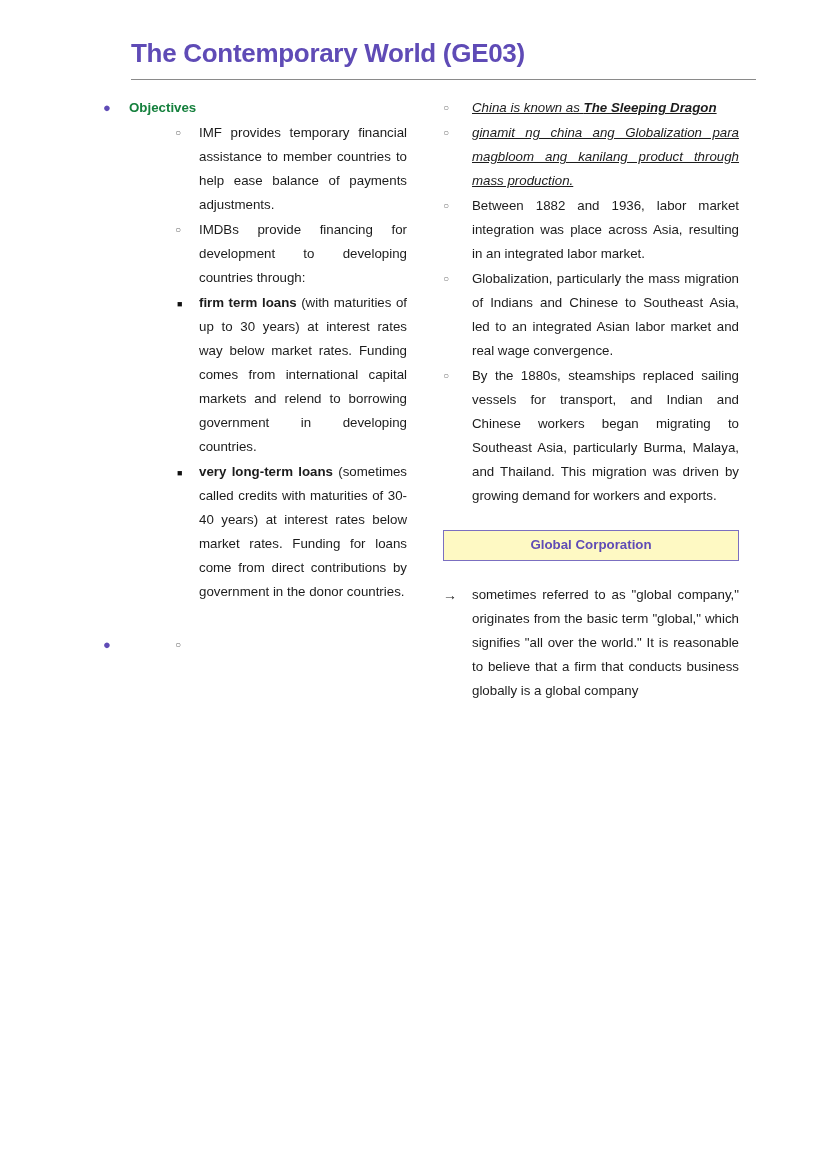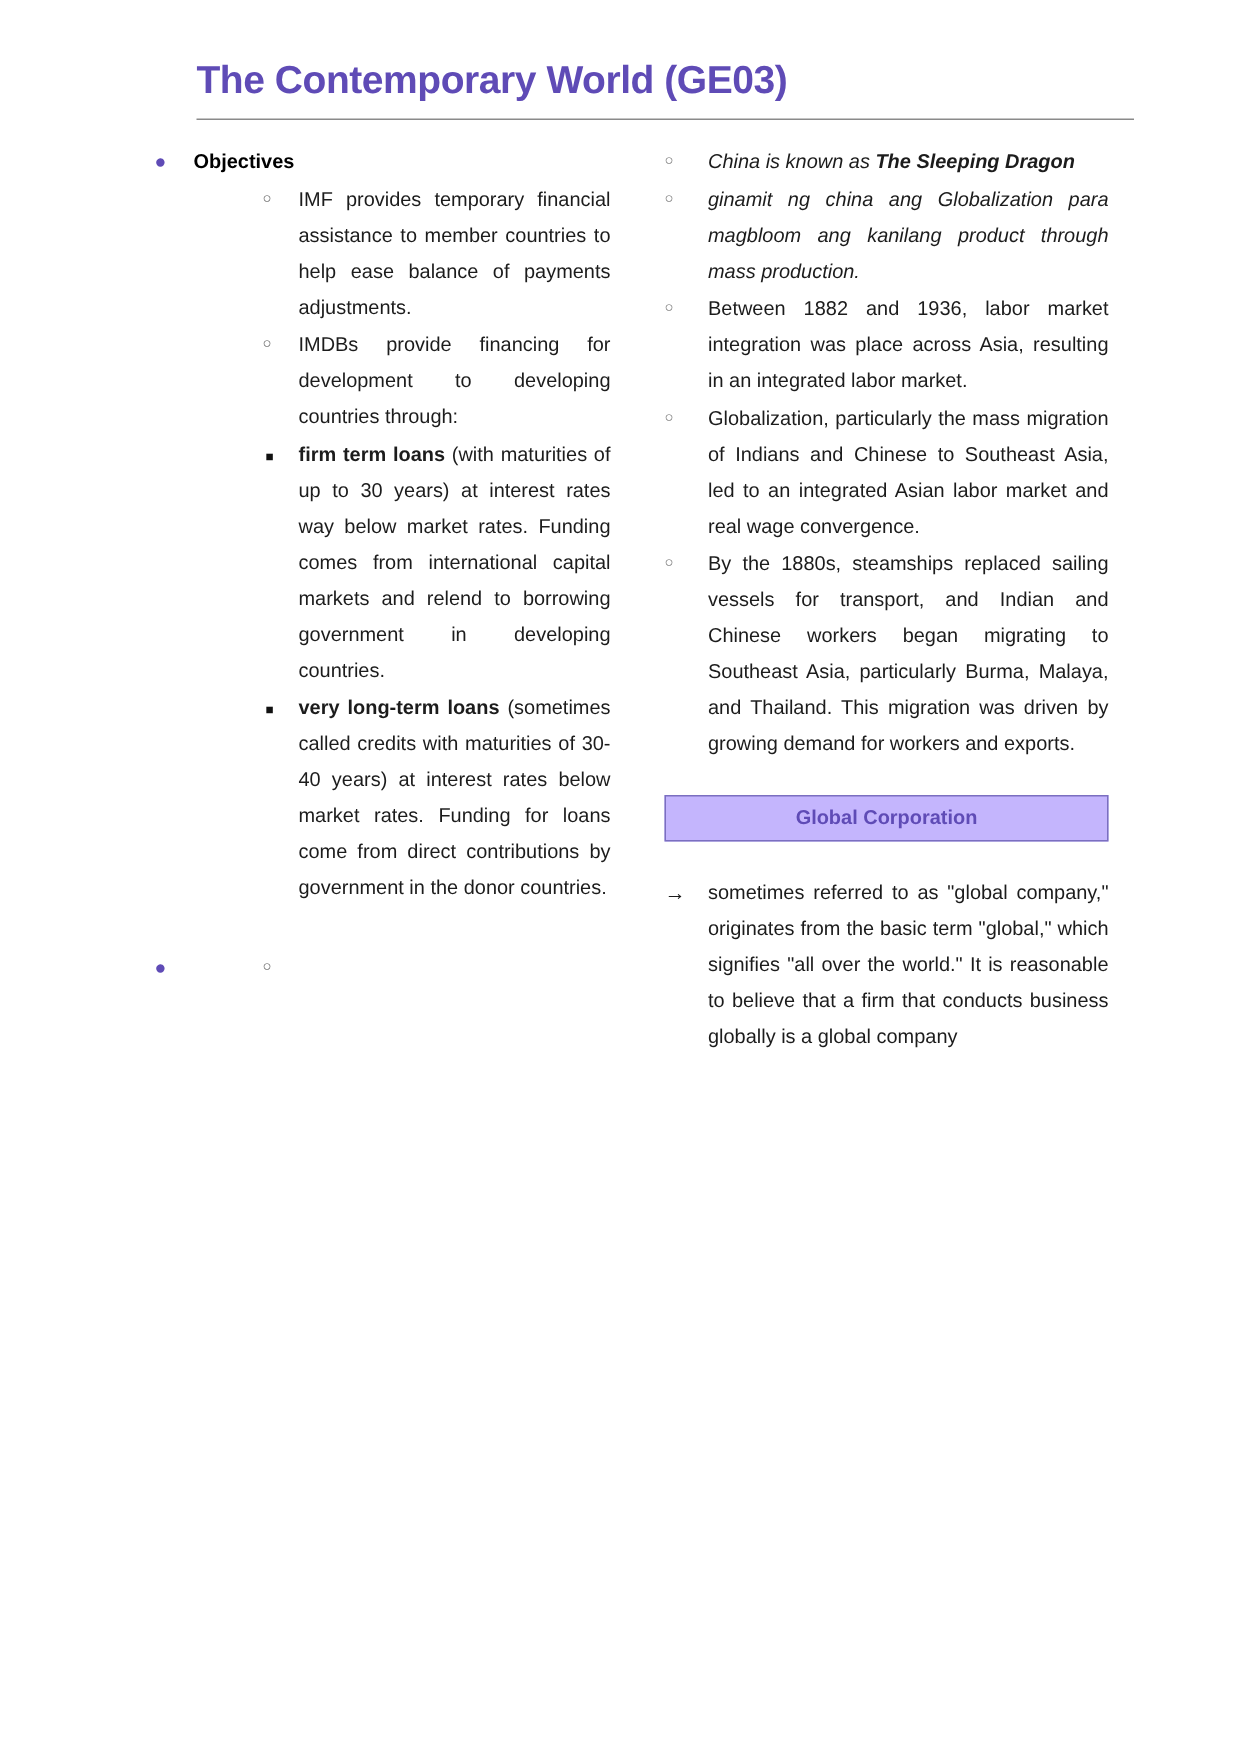--- a/index.html
+++ b/index.html
@@ -91,21 +91,21 @@
     font-size: 13.3px;
     line-height: 24px;
     hyphens: none;
   }
 
   
   .lvl1 > li.item { padding-left: 26px; margin-bottom: 2px; }
   .lvl1 > li.item > .marker { color: #5f4bb6; font-size: 13px; }
   .lvl1-label {
     display: block;
-    color: #000000;
+    color: #15803d;
     font-weight: bold;
     font-size: 13.3px;
     line-height: 24px;
     text-align: justify;
     text-justify: inter-word;
   }
 
   
   ul.lvl2 { margin-top: 1px; padding-left: 46px; }
   ul.lvl2 > li.item { padding-left: 24px; }
@@ -114,31 +114,31 @@
   
   ul.lvl3 { margin-top: 0px; padding-left: 48px; }
   ul.lvl3 > li.item { padding-left: 22px; }
   ul.lvl3 > li.item > .marker { color: #111111; font-size: 9px; line-height: 26px; }
 
   
   ul.lvl-r { padding-left: 8px; }
   ul.lvl-r > li.item { padding-left: 29px; margin-bottom: 1px; }
   ul.lvl-r > li.item > .marker { color: #7a7a7a; font-size: 10px; }
 
-  .italic { font-style: italic; }
+  .italic { font-style: italic; text-decoration: underline; }
   .bold { font-weight: bold; }
 
   
   .boxed-heading {
     margin-top: 22px;
     margin-left: 8px;
     width: 296px;
     box-sizing: border-box;
     border: 1.5px solid #7b6fc0;
-    background: #c4b5fd;
+    background: #fef9c3;
     text-align: center;
     padding: 5px 4px 6px 4px;
     color: #5f4bb6;
     font-weight: bold;
     font-size: 13.3px;
     line-height: 18px;
   }
 
   
   .arrow-block {

